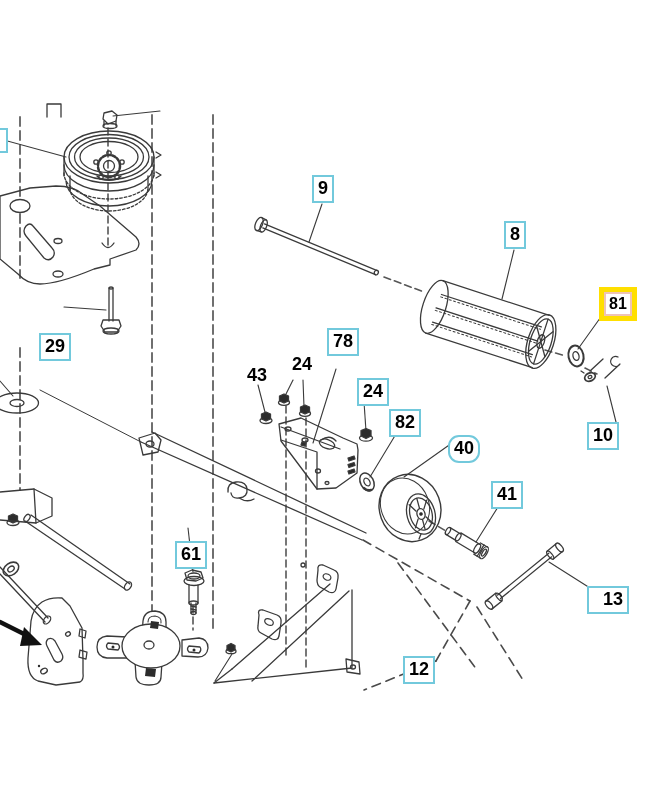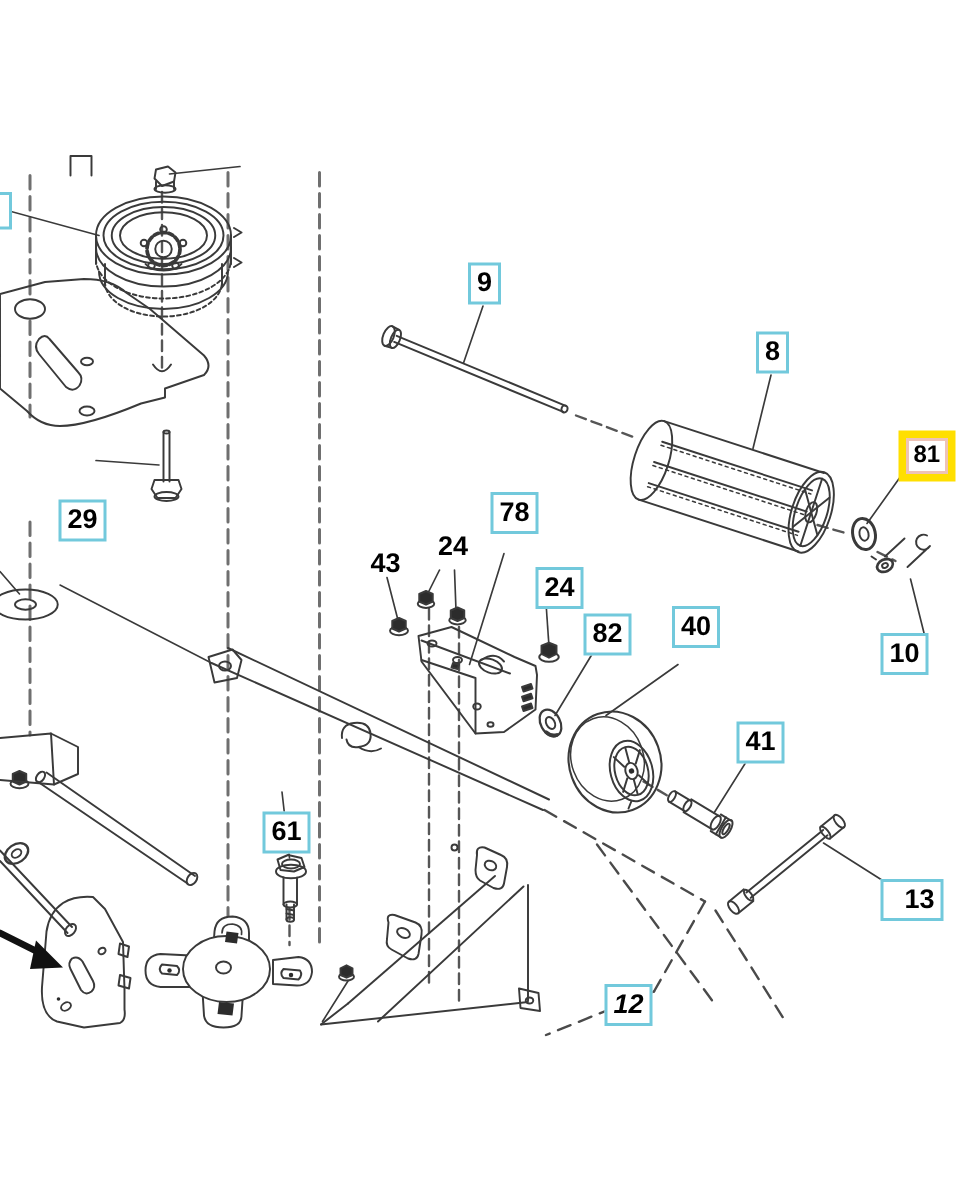--- a/index.html
+++ b/index.html
@@ -344,19 +344,19 @@
   <div class="co" style="left:312px;top:175px;">9</div>
   <div class="co" style="left:504px;top:221px;">8</div>
   <div class="co co-hl" style="left:604px;top:292px;">81</div>
   <div class="co" style="left:587px;top:422px;">10</div>
   <div class="co" style="left:39px;top:292px;margin-top:41px;">29</div>
   <div class="co-plain" style="left:247px;top:366px;">43</div>
   <div class="co-plain" style="left:292px;top:355px;">24</div>
   <div class="co" style="left:327px;top:328px;">78</div>
   <div class="co" style="left:357px;top:378px;">24</div>
   <div class="co" style="left:389px;top:409px;">82</div>
-  <div class="co" style="left:448px;top:404px;">40</div>
+  <div class="co" style="left:448px;top:435px;border-radius:11px;">40</div>
   <div class="co" style="left:491px;top:481px;text-align:right;">41</div>
   <div class="co" style="left:587px;top:586px;padding-left:14px;">13</div>
   <div class="co" style="left:175px;top:503px;margin-top:38px;">61</div>
-  <div class="co" style="left:403px;top:656px;font-style:italic;">12</div>
+  <div class="co" style="left:403px;top:656px;">12</div>
 
 </div>
 
 </body></html>

